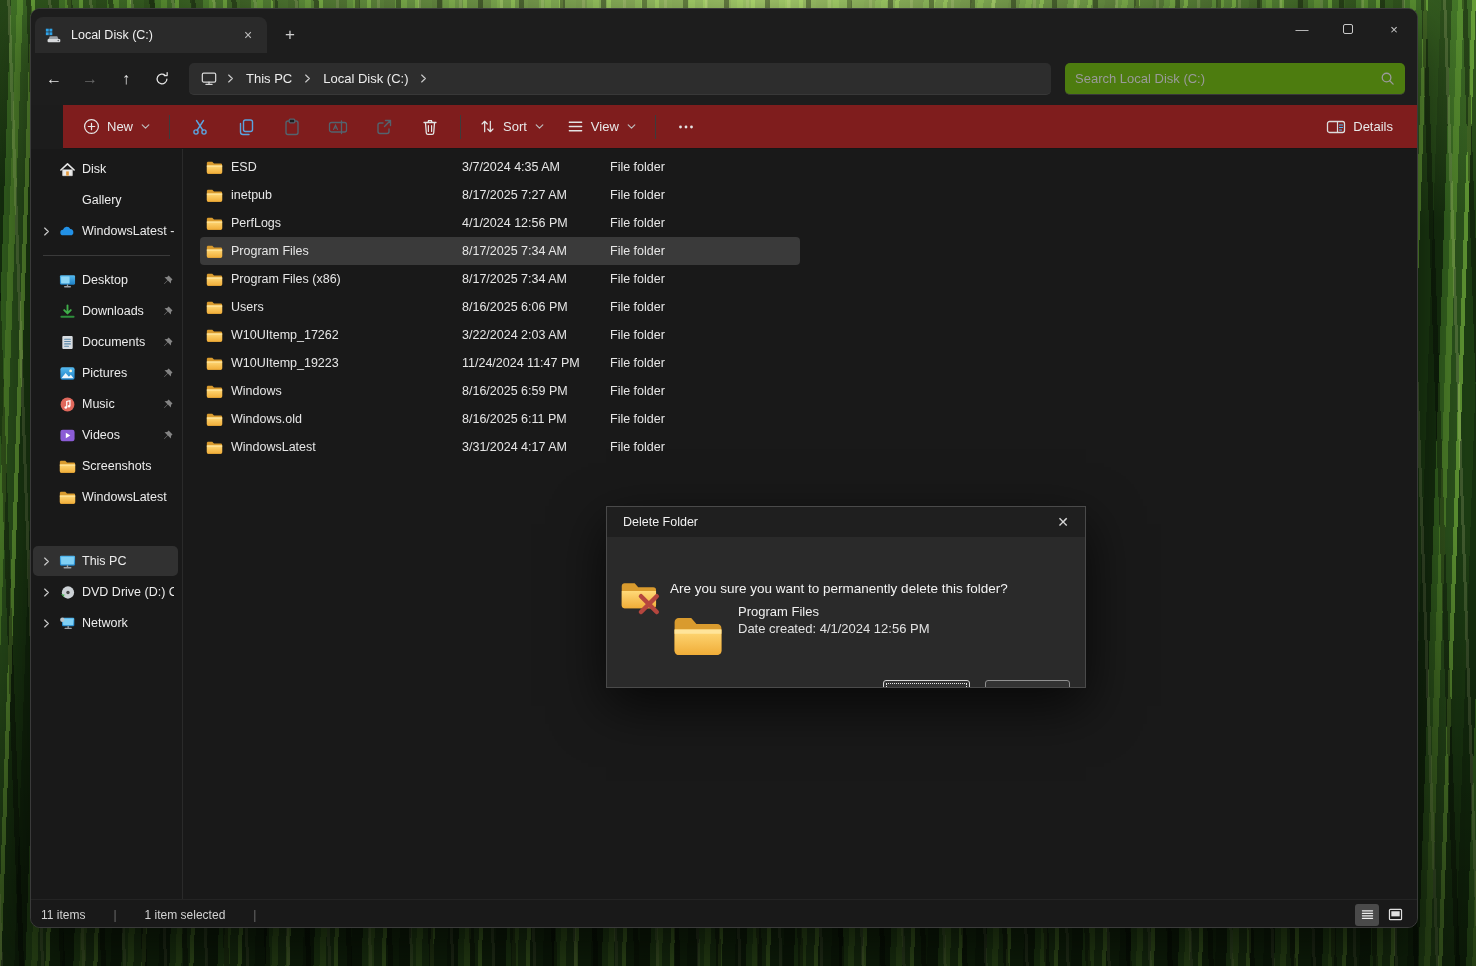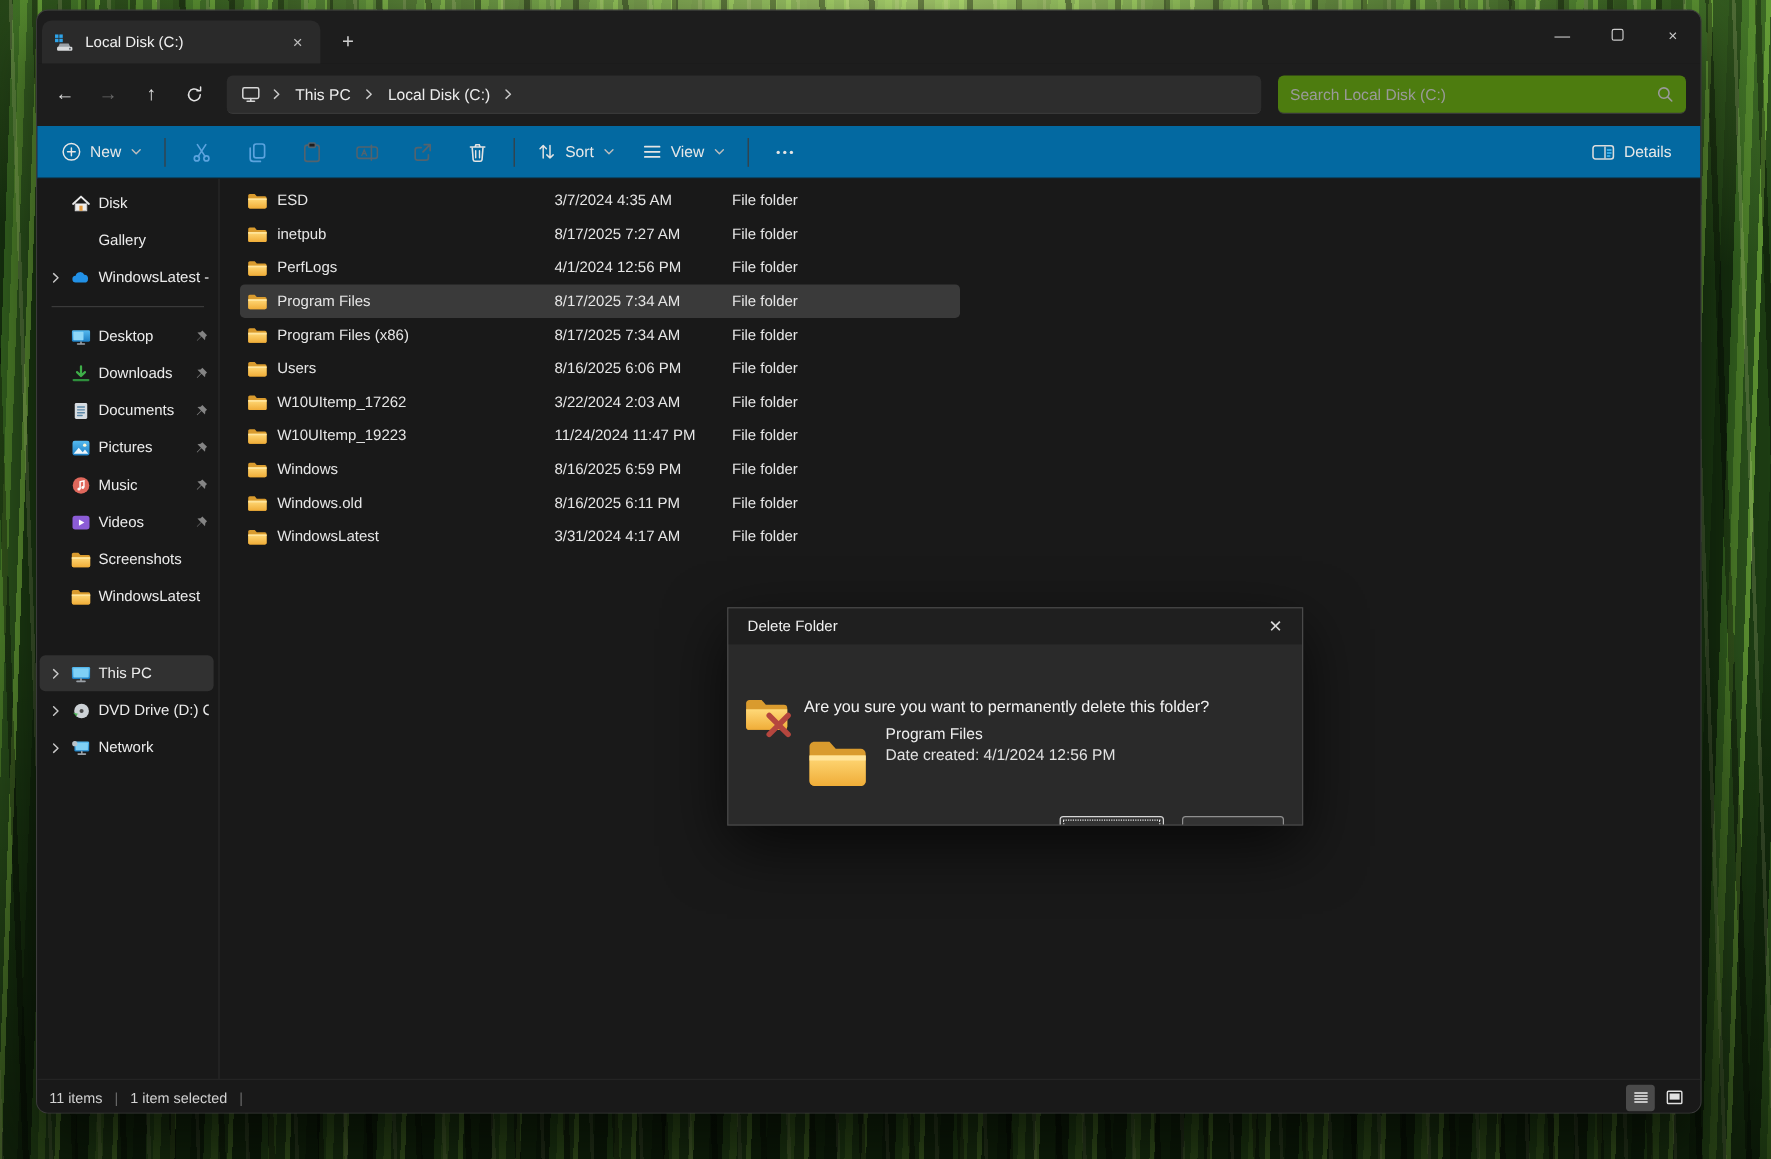--- a/index.html
+++ b/index.html
@@ -38,22 +38,22 @@
   .addressbar { flex:1; height:32px; background:#2d2d2d; border-radius:5px; margin-left:8px;
     display:flex; align-items:center; padding:0 6px; gap:2px; border-bottom:1px solid #383838; }
   .crumb { padding:4px 8px; border-radius:4px; color:#ececec; white-space:nowrap; }
   .crumb-chev, .exp-chev { display:flex; align-items:center; color:#c9c9c9; }
   .searchbox { width:340px; height:32px; background:#4d7c0f; border-radius:5px; margin-left:12px;
     display:flex; align-items:center; padding:0 10px; gap:8px; border-bottom:1px solid #383838; }
   .searchbox input { flex:1; background:transparent; border:none; outline:none; color:#e0e0e0;
     font-family:"Liberation Sans", sans-serif; font-size:13px; }
   .searchbox input::placeholder { color:#9a9a9a; }
   
-  .toolbar { height:44px; background:#0369a1; display:flex; align-items:center; padding:0 14px 0 10px;
-    gap:2px; border-bottom:1px solid #161616; }
+  .toolbar { height:44px; background:#7f1d1d; display:flex; align-items:center; padding:0 14px 0 10px;
+    gap:2px; border-bottom:1px solid #161616;margin-left:32px; }
   .tbtn { height:34px; display:flex; align-items:center; justify-content:center; gap:7px;
     padding:0 10px; border-radius:5px; color:#e8e8e8; }
   .tbtn.icononly { width:44px; padding:0; }
   .tsep { width:1px; height:24px; background:#3c3c3c; margin:0 6px; }
   .spacer { flex:1; }
   .chev-down { display:flex; align-items:center; }
   
   .main { display:flex; height:750px; background:#191919; }
   .sidebar { width:152px; padding:4px 4px 0 2px; overflow:hidden; border-right:1px solid #2a2a2a; }
   .srow { height:30px; margin:1px 0; display:flex; align-items:center; gap:6px; padding:0 4px 0 6px;
@@ -73,21 +73,21 @@
   .hcell.last { border-right:1px solid #3a3a3a; }
   .sortcaret { position:absolute; left:130px; top:-4px; }
   .c-name { width:256px; } .c-date { width:148px; } .c-type { width:117px; } .c-size { width:79px; }
   .frow { display:flex; height:28px; align-items:center; border-radius:4px; width:600px; font-size:12.5px; color:#e6e6e6; }
   .frow.sel { background:#3a3a3a; }
   .frow .c-name { display:flex; align-items:flex-start; gap:8px; padding-left:6px; }
   .frow .c-date, .frow .c-type, .frow .c-size { padding-left:6px; }
   .fico { width:17px; height:15px; flex:none; }
   
   .statusbar { height:30px; background:#191919; border-top:1px solid #242424; display:flex; align-items:center;
-    padding:0 10px; font-size:12px; color:#d2d2d2; gap:10px;justify-content:space-between; }
+    padding:0 10px; font-size:12px; color:#d2d2d2; gap:28px;justify-content:space-between; }
   .st-sep { color:#6a6a6a; }
   .viewtoggles { margin-left:auto; display:flex; gap:4px; }
   .vbtn { width:24px; height:22px; border-radius:3px; display:flex; align-items:center; justify-content:center; }
   .vbtn.sel { background:#4a4a4a; }
   
   .dialog { position:absolute; left:575px; top:497px; width:480px; height:182px; background:#2a2a2a;
     border:1px solid #4a4a4a; border-radius:0; box-shadow:0 18px 50px rgba(0,0,0,0.7); overflow:hidden; }
   .dlg-title { height:30px; background:#1f1f1f; display:flex; align-items:center; padding:0 10px 0 16px; }
   .dlg-title-text { flex:1; font-size:12.5px; color:#f0f0f0; }
   .dlg-close { width:24px; height:24px; display:flex; align-items:center; justify-content:center; color:#d8d8d8; font-size:14px; }

